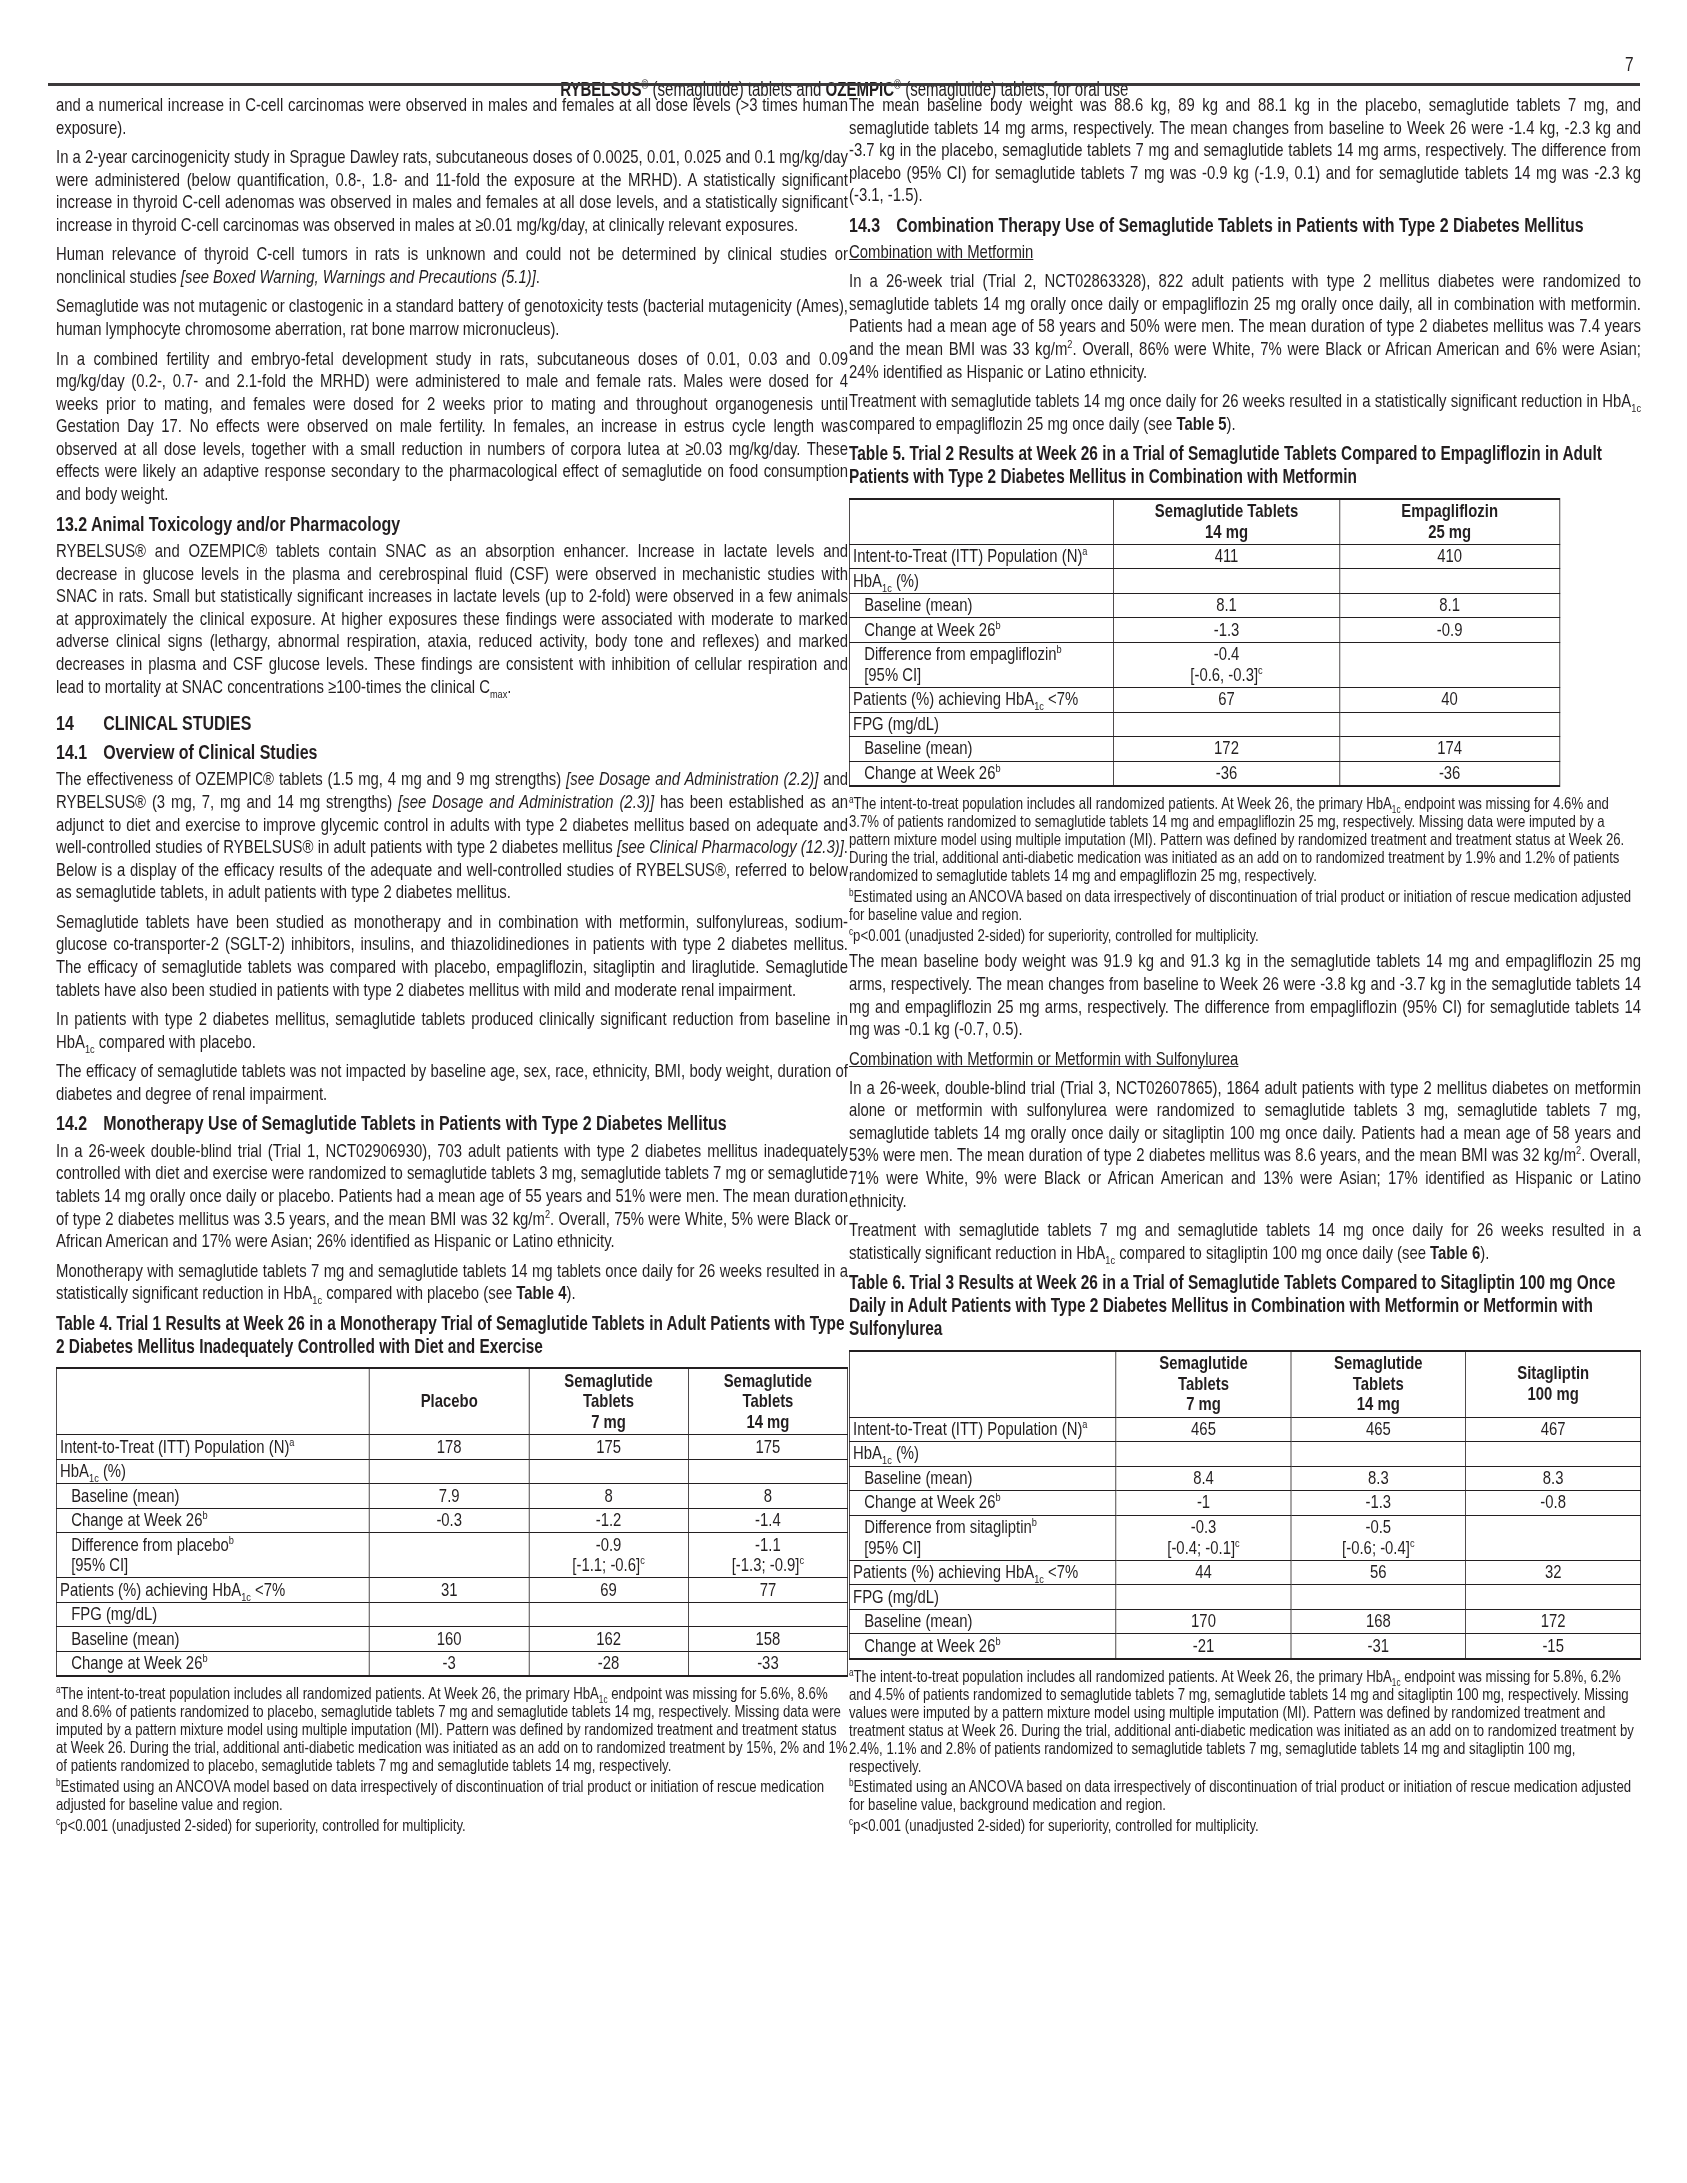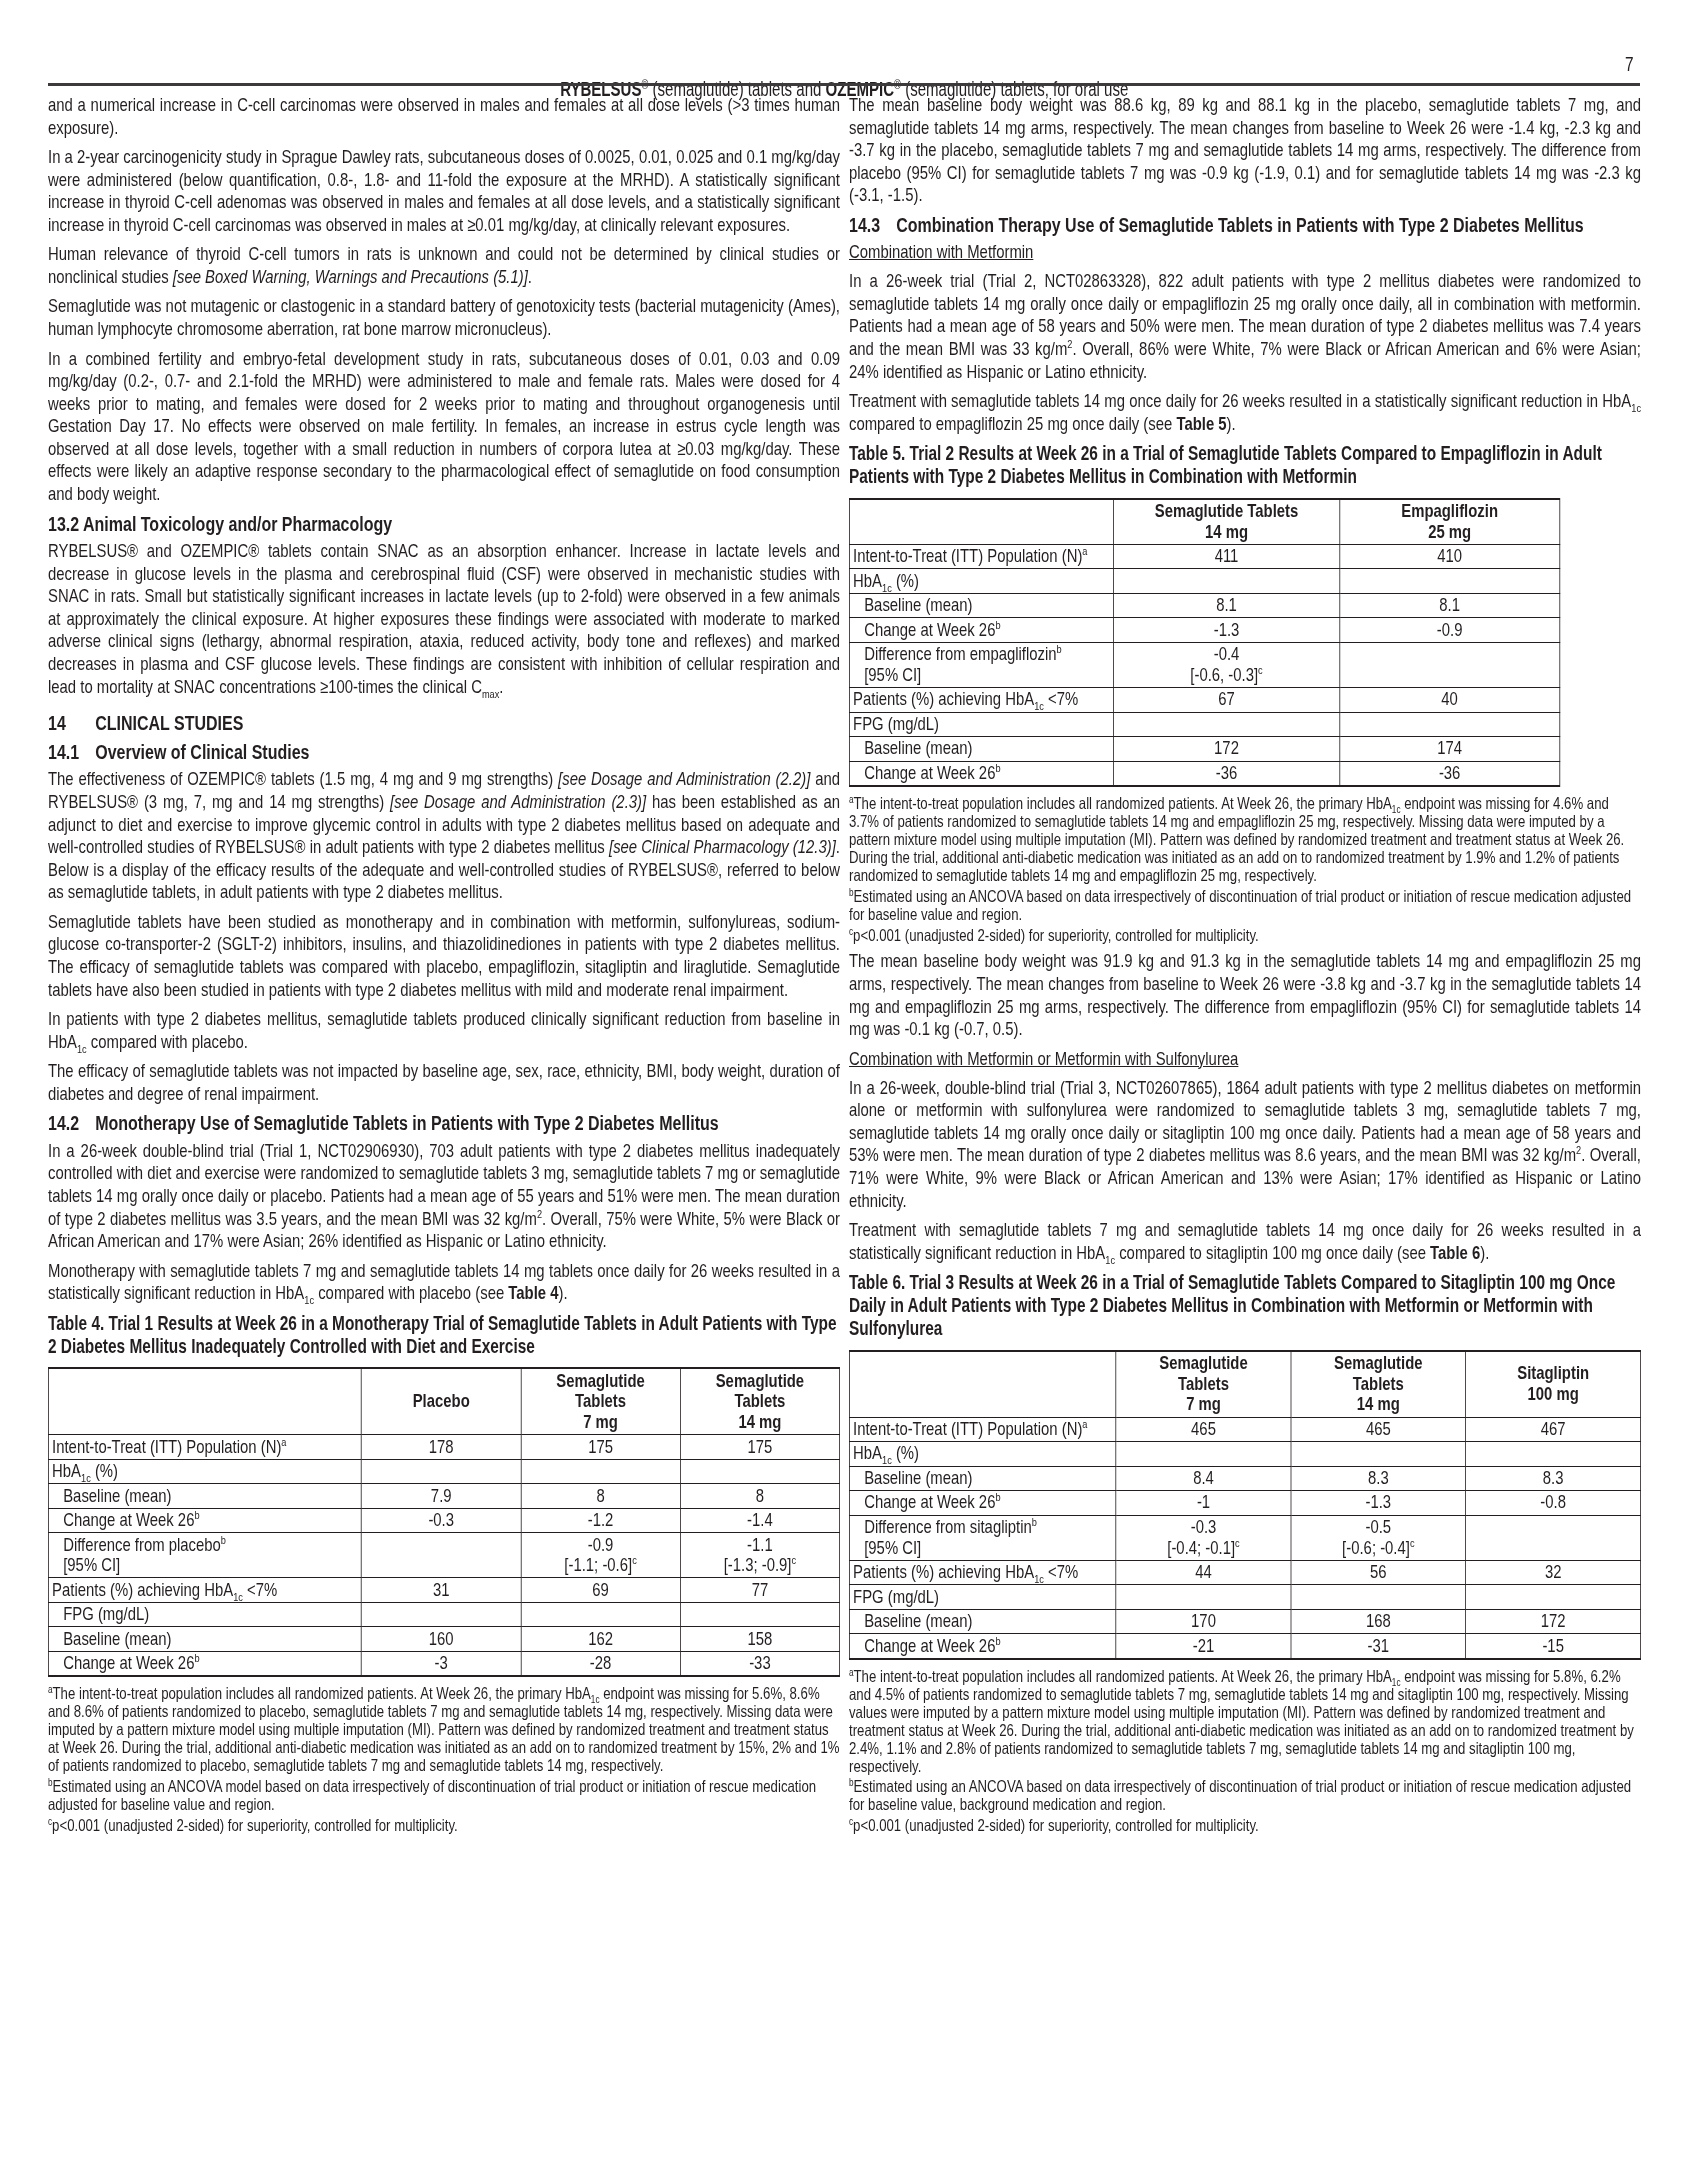--- a/index.html
+++ b/index.html
@@ -6,21 +6,21 @@
   body { width:1687px; height:2183px; position:relative; overflow:hidden; color:#231f20;
          font-family:"Liberation Sans", sans-serif; }
   .header { position:absolute; left:48px; top:52px; width:1592px; height:27.6px; }
   .header-title { position:absolute; left:0; right:0; text-align:center; font-size:19.3px; line-height:25px;margin-top:25px; }
   .header-title .inner { display:inline-block; transform:scaleX(0.78); transform-origin:center; white-space:nowrap; }
   .header-title b { font-weight:bold; }
   .page-num { position:absolute; right:5.5px; top:0; font-size:19.3px; line-height:25px; transform:scaleX(0.8); }
   .rule { position:absolute; left:48px; width:1592px; top:83px; height:3.4px; background:#3c3a3b; }
 
   .col { position:absolute; top:94px; }
-  .col-left { left:48px; }
+  .col-left { left:56px; }
   .col-right { left:849px; }
   
   .col .scaler { width:990px; transform:scaleX(0.8); transform-origin:left top; }
 
   p { margin:0 0 6.9px 0; font-size:18.6px; line-height:22.6px; text-align:justify; }
   h3 { margin:4.1px 0 4.1px 0; font-size:20px; line-height:23.4px; font-weight:bold; }
   h2 { margin:13.8px 0 5.5px 0; font-size:20px; line-height:23.4px; font-weight:bold; }
   h3.hang { padding-left:59px; text-indent:-59px; }
   h3.hang .num { display:inline-block; width:59px; text-indent:0; }
   h2 .num { display:inline-block; width:59px; }

